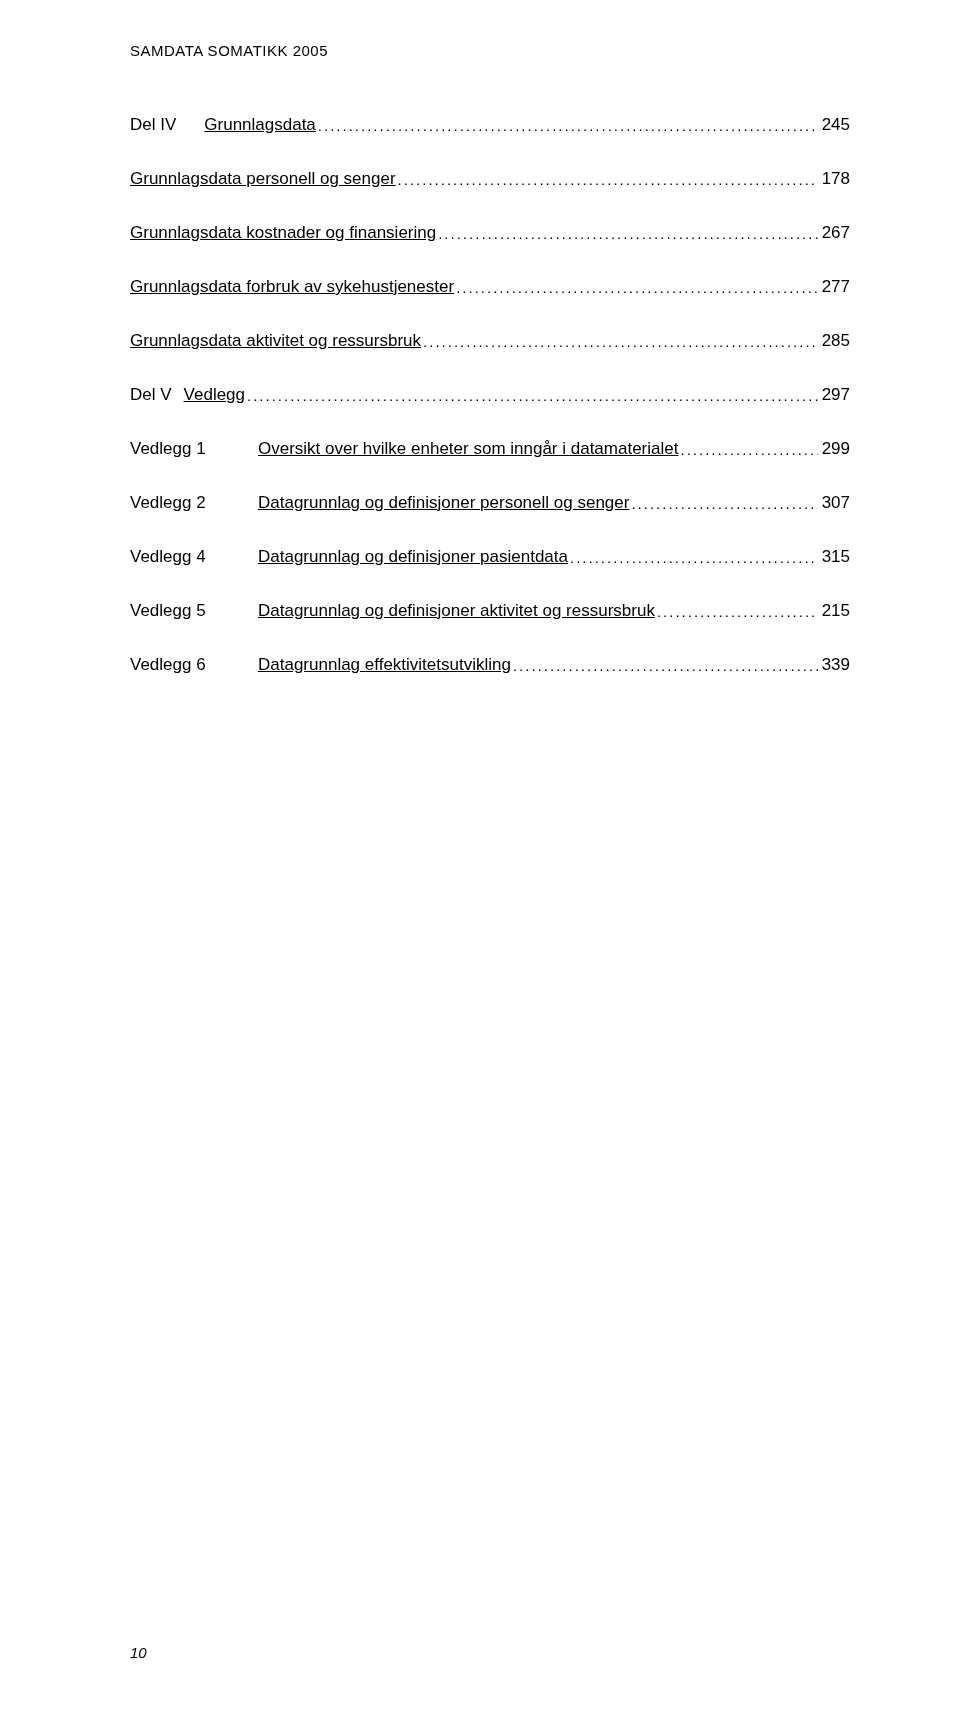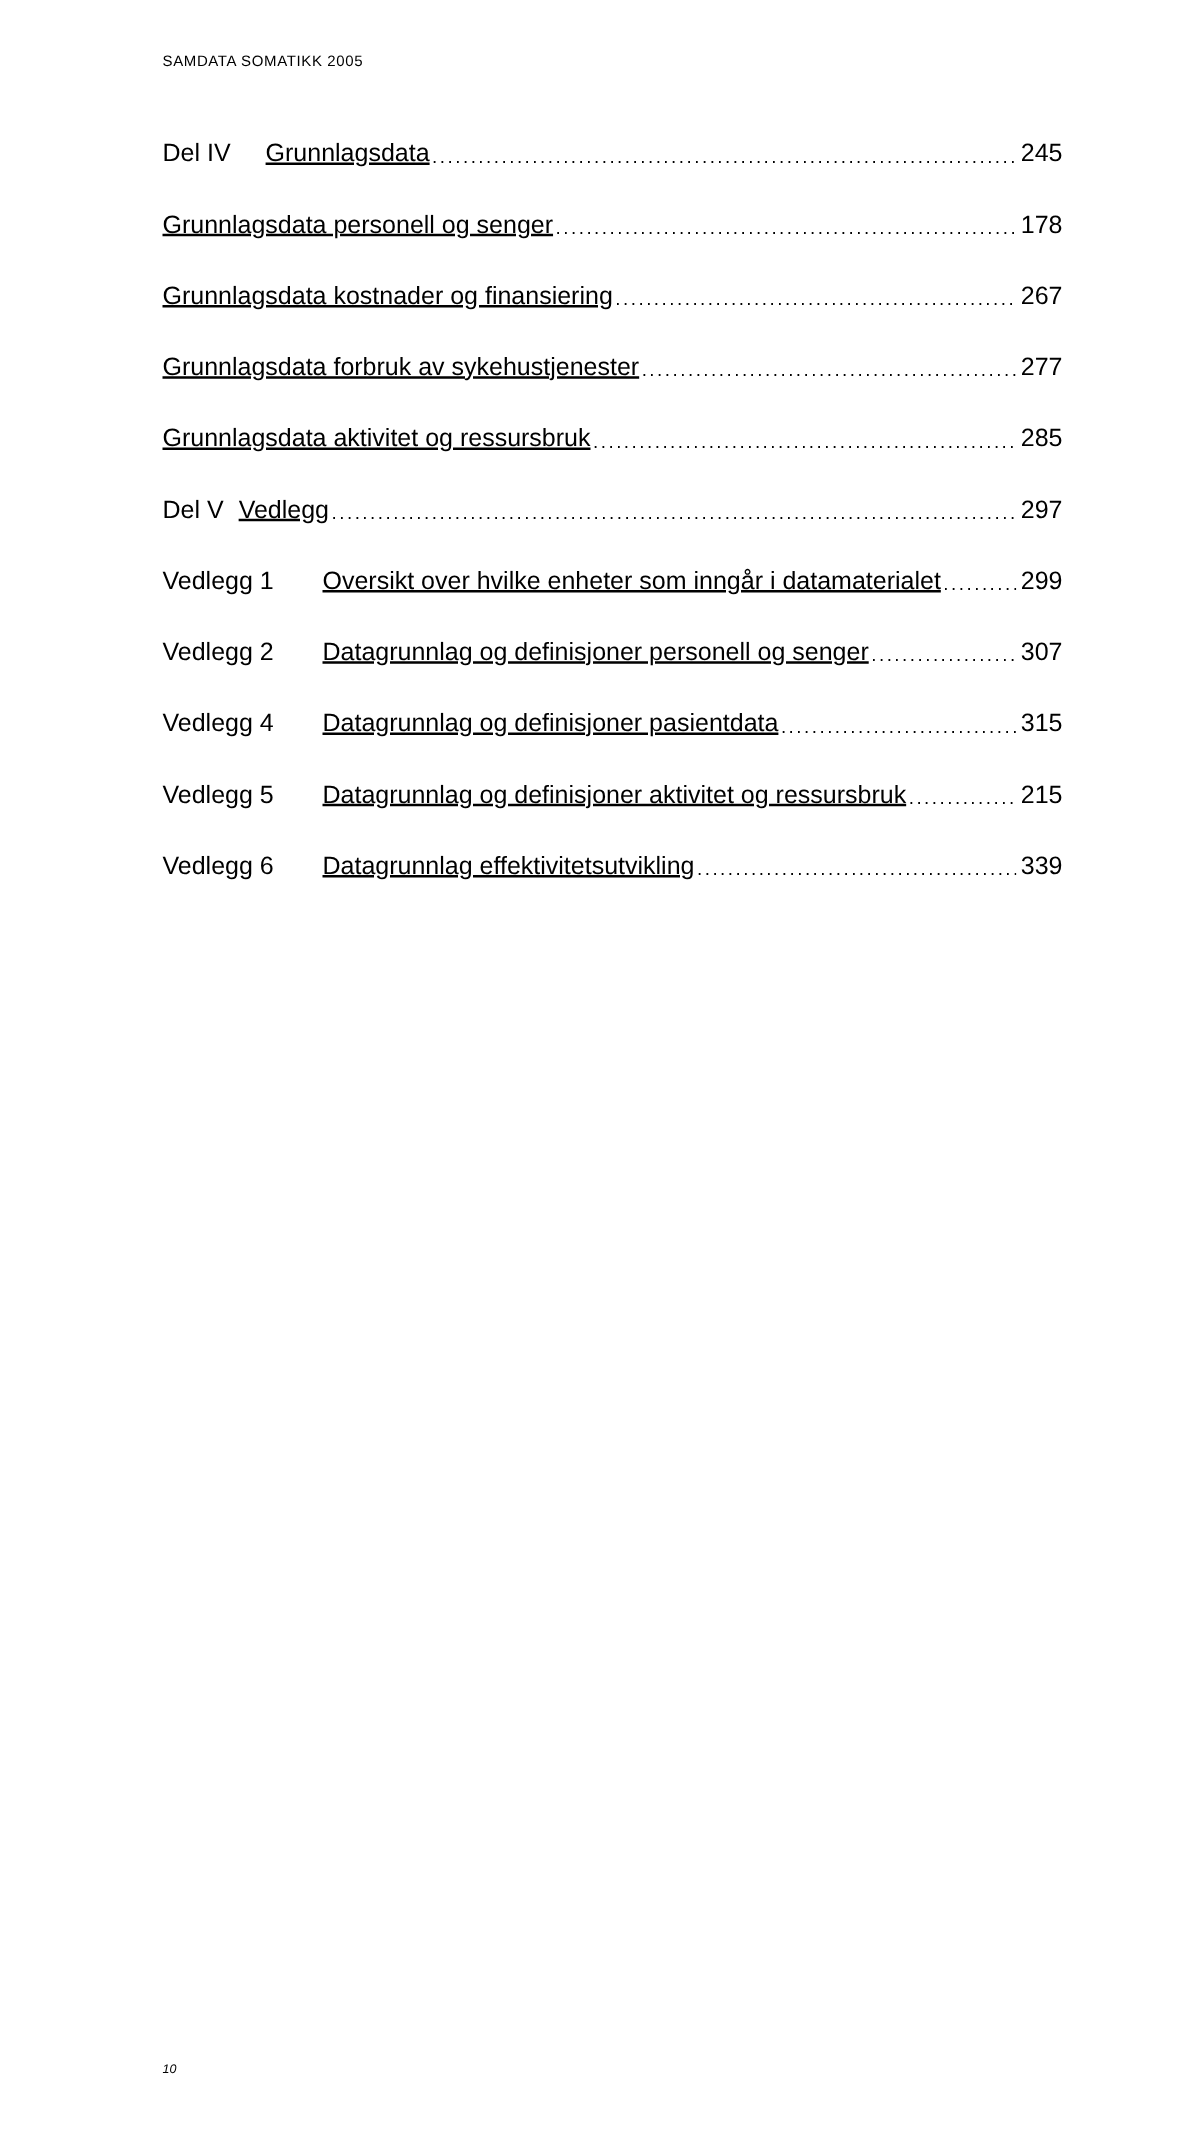--- a/index.html
+++ b/index.html
@@ -12,30 +12,30 @@
     font-family: Verdana, Geneva, sans-serif;
     width: 960px;
     height: 1721px;
     position: relative;
     color: #000000;
   }
   .page {
     padding: 42px 110px 0 130px;
   }
   .header {
-    font-size: 12px;
+    font-size: 15px;
     font-variant: small-caps;
     letter-spacing: 0.5px;
     margin-bottom: 56px;
   }
   .entry-row {
     display: flex;
     align-items: baseline;
     margin-bottom: 34px;
-    font-size: 20px;
+    font-size: 17px;
   }
   .entry-row.sublist {
     margin-bottom: 34px;
   }
   .entry-prefix {
     white-space: nowrap;
   }
   .entry-label {
     flex: 0 0 128px;
     white-space: nowrap;
@@ -59,21 +59,21 @@
     content: "..................................................................................................................................................................................................................";
   }
   .pagenum {
     white-space: nowrap;
     padding-left: 4px;
   }
   .footer-pagenum {
     position: absolute;
     left: 130px;
     bottom: 60px;
-    font-size: 10px;
+    font-size: 15px;
     font-style: italic;
   }
 </style>
 </head>
 <body>
 
 <div class="page">
   <div class="header">SAMDATA SOMATIKK 2005</div>
 
   <div class="entry-row">

